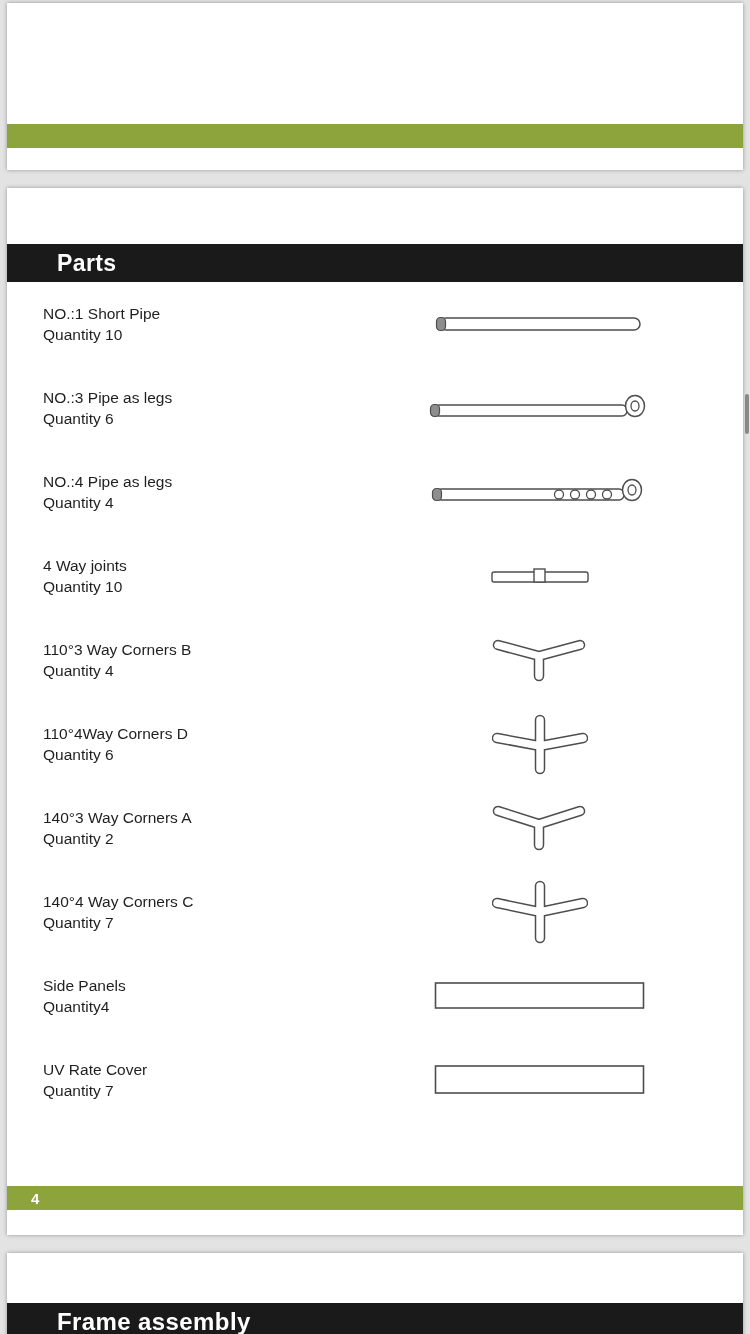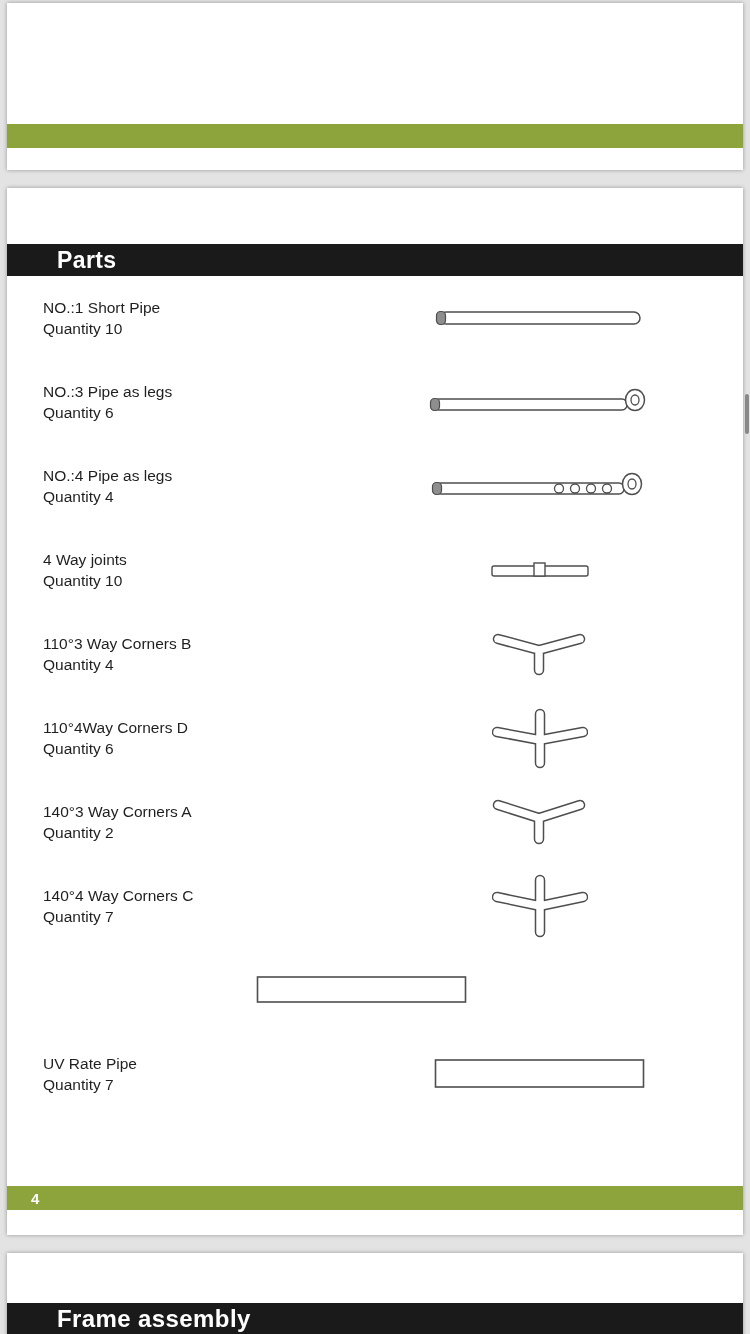--- a/index.html
+++ b/index.html
@@ -26,21 +26,21 @@
   }
   .page-top{top:3px;height:167px;}
   .green-bar{
     position:absolute;left:0;right:0;height:24px;
     background:var(--accent-green);
   }
   .page-top .green-bar{bottom:22px;}
 
   .page-main{top:188px;height:1047px;}
   .header-bar{
-    margin-top:56px;height:32px;
+    margin-top:56px;height:38px;
     background:var(--bar-black);
     display:flex;align-items:center;
   }
   .header-title{
     color:#fff;font-size:23px;font-weight:bold;
     padding-left:50px;letter-spacing:0.4px;
   }
   .rows{margin-top:0;}
   .part-row{display:flex;align-items:center;height:84px;}
   .part-text{width:355px;padding-left:36px;}
@@ -197,30 +197,34 @@
           <svg width="96" height="64" viewBox="0 0 96 64">
             <g fill="none" stroke-linecap="round" stroke-linejoin="round">
               <path d="M5,23 L48,32 L91,23 M48,6 L48,58" stroke="#4e4e4e" stroke-width="10.5"></path>
               <path d="M5,23 L48,32 L91,23 M48,6 L48,58" stroke="#ffffff" stroke-width="7.5"></path>
             </g>
           </svg>
         </div>
       </div>
 
       <div class="part-row">
+        <div class="part-text">
+          <div class="part-line">Side Panels</div>
+          <div class="part-line">Quantity4</div>
+        </div>
         <div class="part-art">
           <svg width="212" height="30" viewBox="0 0 212 30">
             <rect x="1.5" y="2" width="208" height="25" fill="#fff" stroke="#4e4e4e" stroke-width="1.6"></rect>
           </svg>
         </div>
       </div>
 
       <div class="part-row">
         <div class="part-text">
-          <div class="part-line">UV Rate Pipe</div>
+          <div class="part-line">UV Rate Cover</div>
           <div class="part-line">Quantity 7</div>
         </div>
         <div class="part-art">
           <svg width="212" height="32" viewBox="0 0 212 32">
             <rect x="1.5" y="2" width="208" height="27" fill="#fff" stroke="#4e4e4e" stroke-width="1.6"></rect>
           </svg>
         </div>
       </div>
 
     </div>

